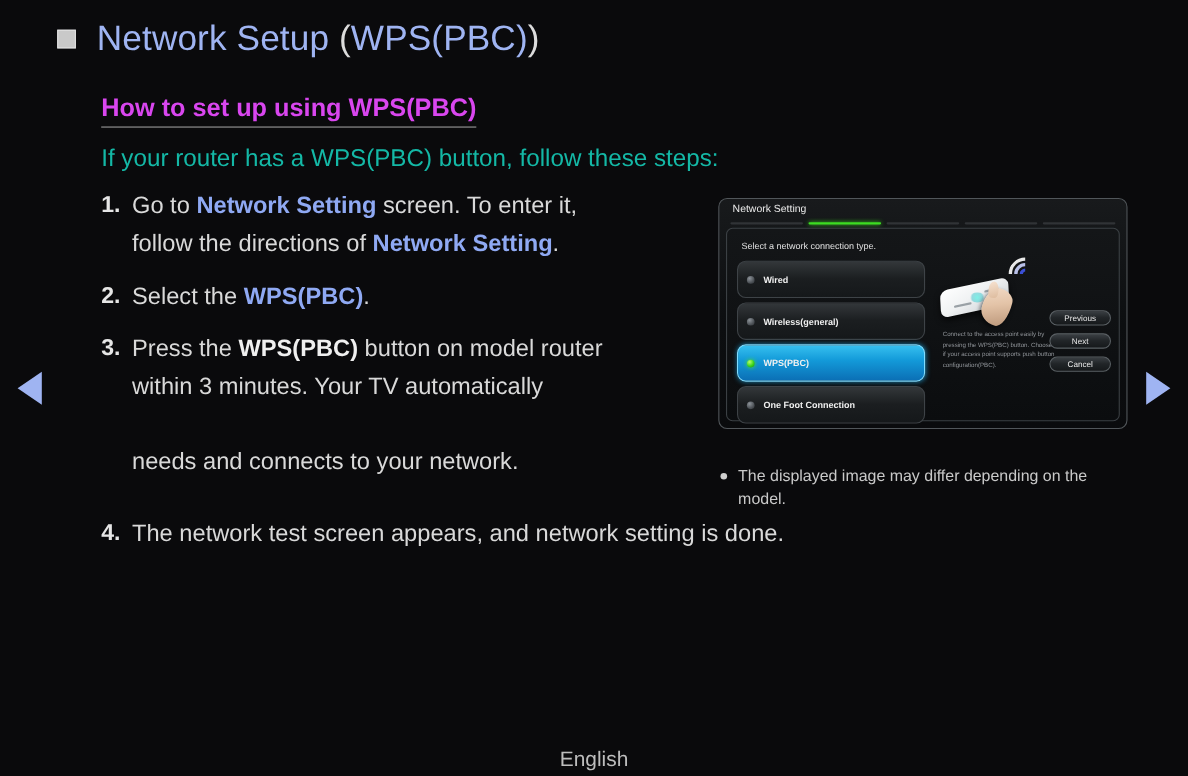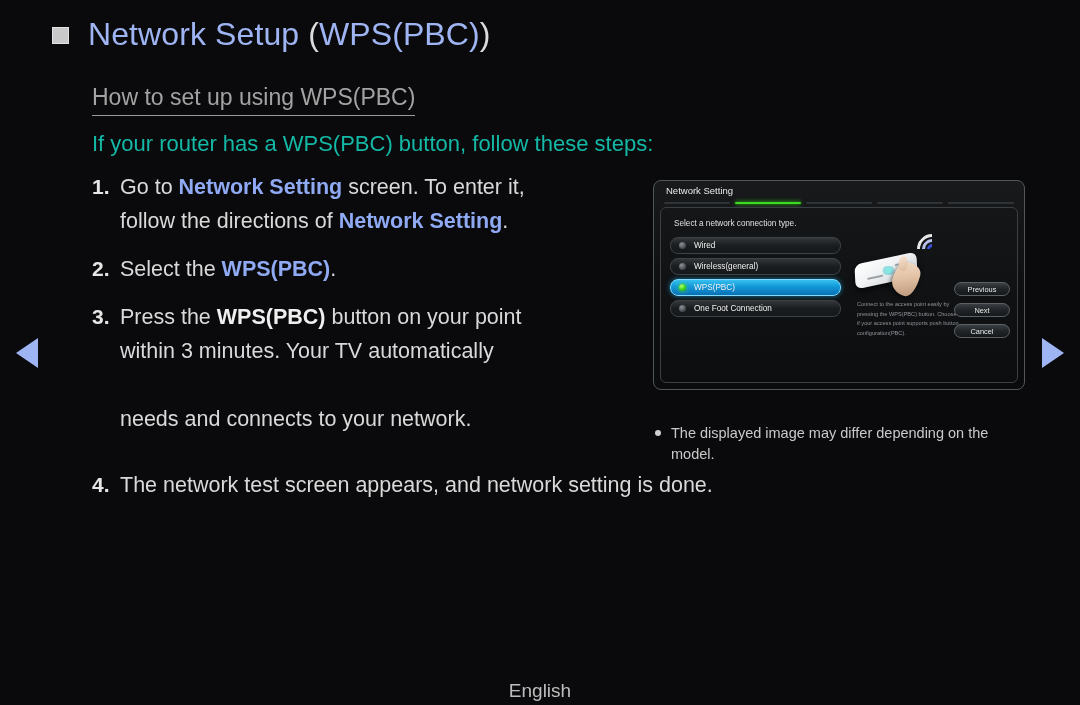--- a/index.html
+++ b/index.html
@@ -52,22 +52,22 @@
     top: 0;
     width: 1080px;
     height: 705px;
   }
 
   .section-heading {
     position: absolute;
     left: 92px;
     top: 84px;
     font-size: 23px;
-    font-weight: 400;
-    color: #a3a3a3;
+    font-weight: 700;
+    color: #d946ef;
     padding-bottom: 4px;
     border-bottom: 1.5px solid #9a9a9a;
     display: inline-block;
     white-space: nowrap;
   }
 
   .intro-line {
     position: absolute;
     left: 92px;
     top: 131px;
@@ -189,29 +189,30 @@
     white-space: nowrap;
   }
 
   .tv-list {
     position: absolute;
     left: 9px;
     top: 29px;
     width: 171px;
   }
   .tv-item {
-    height: 17px;
+    height: 34px;
     margin-bottom: 4px;
     border-radius: 8px;
     background: linear-gradient(180deg,#33373a 0%, #1b1e20 48%, #15181a 100%);
     border: 1px solid #3e4347;
     display: flex;
     align-items: center;
     padding-left: 8px;
     gap: 8px;
+    font-weight: bold;
   }
   .tv-item.sel {
     background: linear-gradient(180deg,#36c0ef 0%, #139ad9 42%, #0b6fb5 100%);
     border: 1px solid #7fdcff;
     box-shadow: 0 0 5px rgba(30,170,230,.7);
   }
   .tv-bullet {
     width: 7px; height: 7px;
     border-radius: 50%;
     background: radial-gradient(circle at 35% 30%, #8d9399, #4c5156 60%, #2e3236);
@@ -408,21 +409,21 @@
       <div class="step-text"><span>Go to </span><span class="b-blue">Network Setting</span><span> screen. To enter it,</span><br><span>follow the directions of </span><span class="b-blue">Network Setting</span><span>.</span></div>
     </div>
 
     <div class="step">
       <div class="step-num">2.</div>
       <div class="step-text"><span>Select the </span><span class="b-blue">WPS(PBC)</span><span>.</span></div>
     </div>
 
     <div class="step">
       <div class="step-num">3.</div>
-      <div class="step-text"><span>Press the </span><span class="b-white">WPS(PBC)</span><span> button on your point</span><br><span>within 3 minutes. Your TV automatically</span><br><br><span>needs and connects to your network.</span></div>
+      <div class="step-text"><span>Press the </span><span class="b-white">WPS(PBC)</span><span> button on model router</span><br><span>within 3 minutes. Your TV automatically</span><br><br><span>needs and connects to your network.</span></div>
     </div>
 
   </div>
 
   <div class="step-last">
     <div class="step-num">4.</div>
     <div class="step-text">The network test screen appears, and network setting is done.</div>
   </div>
 
   <div class="nav-arrow nav-left"></div>

